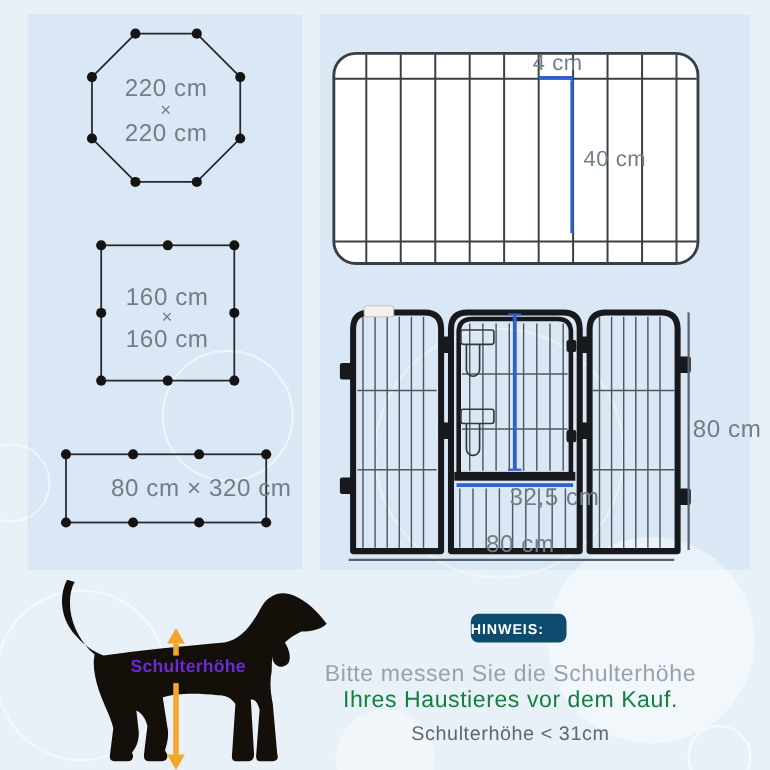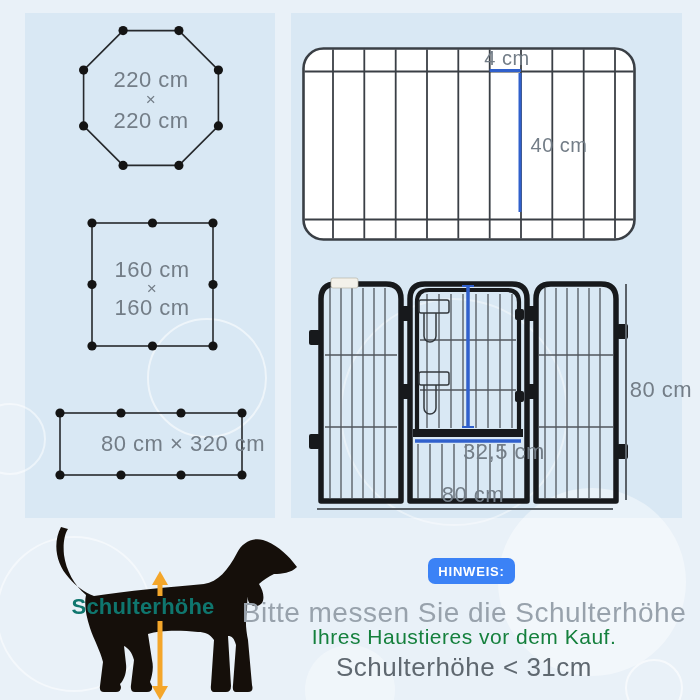--- a/index.html
+++ b/index.html
@@ -21,27 +21,27 @@
        color:#737d87;letter-spacing:.5px;font-weight:400;}
   .fs22{font-size:22px;} .fs20{font-size:20px;}
   #lbl-oct-1{left:151px;top:80px;} #lbl-oct-x{left:151px;top:100px;font-size:17px;}
   #lbl-oct-2{left:151px;top:121px;}
   #lbl-sq-1{left:152px;top:270px;} #lbl-sq-x{left:152px;top:289px;font-size:17px;}
   #lbl-sq-2{left:152px;top:308px;}
   #lbl-strip{left:151px;top:444px;margin-left:32px;}
   #lbl-gap{left:507px;top:58px;} #lbl-barh{left:559px;top:145px;}
   #lbl-doorh{left:476px;top:357px;} #lbl-doorw{left:473px;top:452px;margin-left:31px;}
   #lbl-penh{left:661px;top:390px;} #lbl-penw{left:473px;top:495px;}
-  #lbl-dog{left:143px;top:607px;color:#0f766e;font-weight:700;font-size:22px;letter-spacing:.2px;}
-  #notice-badge{position:absolute;left:428px;top:558px;width:87px;height:26px;background:#3b82f6;
-       border-radius:7px;display:flex;align-items:center;justify-content:center;}
+  #lbl-dog{left:171px;top:607px;color:#6d28d9;font-weight:700;font-size:16px;letter-spacing:.2px;}
+  #notice-badge{position:absolute;left:428px;top:558px;width:87px;height:26px;background:#0c4a6e;
+       border-radius:7px;display:flex;align-items:center;}
   #notice-badge span{color:#ffffff;font-weight:700;font-size:13px;letter-spacing:.8px;}
-  #lbl-n1{left:464px;top:613px;font-size:28px;color:#98a2ac;}
+  #lbl-n1{left:464px;top:613px;font-size:21px;color:#98a2ac;}
   #lbl-n2{left:464px;top:637px;font-size:21px;color:#15803d;}
-  #lbl-n3{left:464px;top:667px;font-size:26px;color:#5f6870;}
+  #lbl-n3{left:464px;top:667px;font-size:18px;color:#5f6870;}
 </style>
 </head>
 <body>
 
 <div id="stage">
   <div class="panel" id="panel-left"></div>
   <div class="panel" id="panel-right"></div>
 
   <div class="bubble b1"></div>
   <div class="bubble b2"></div>

